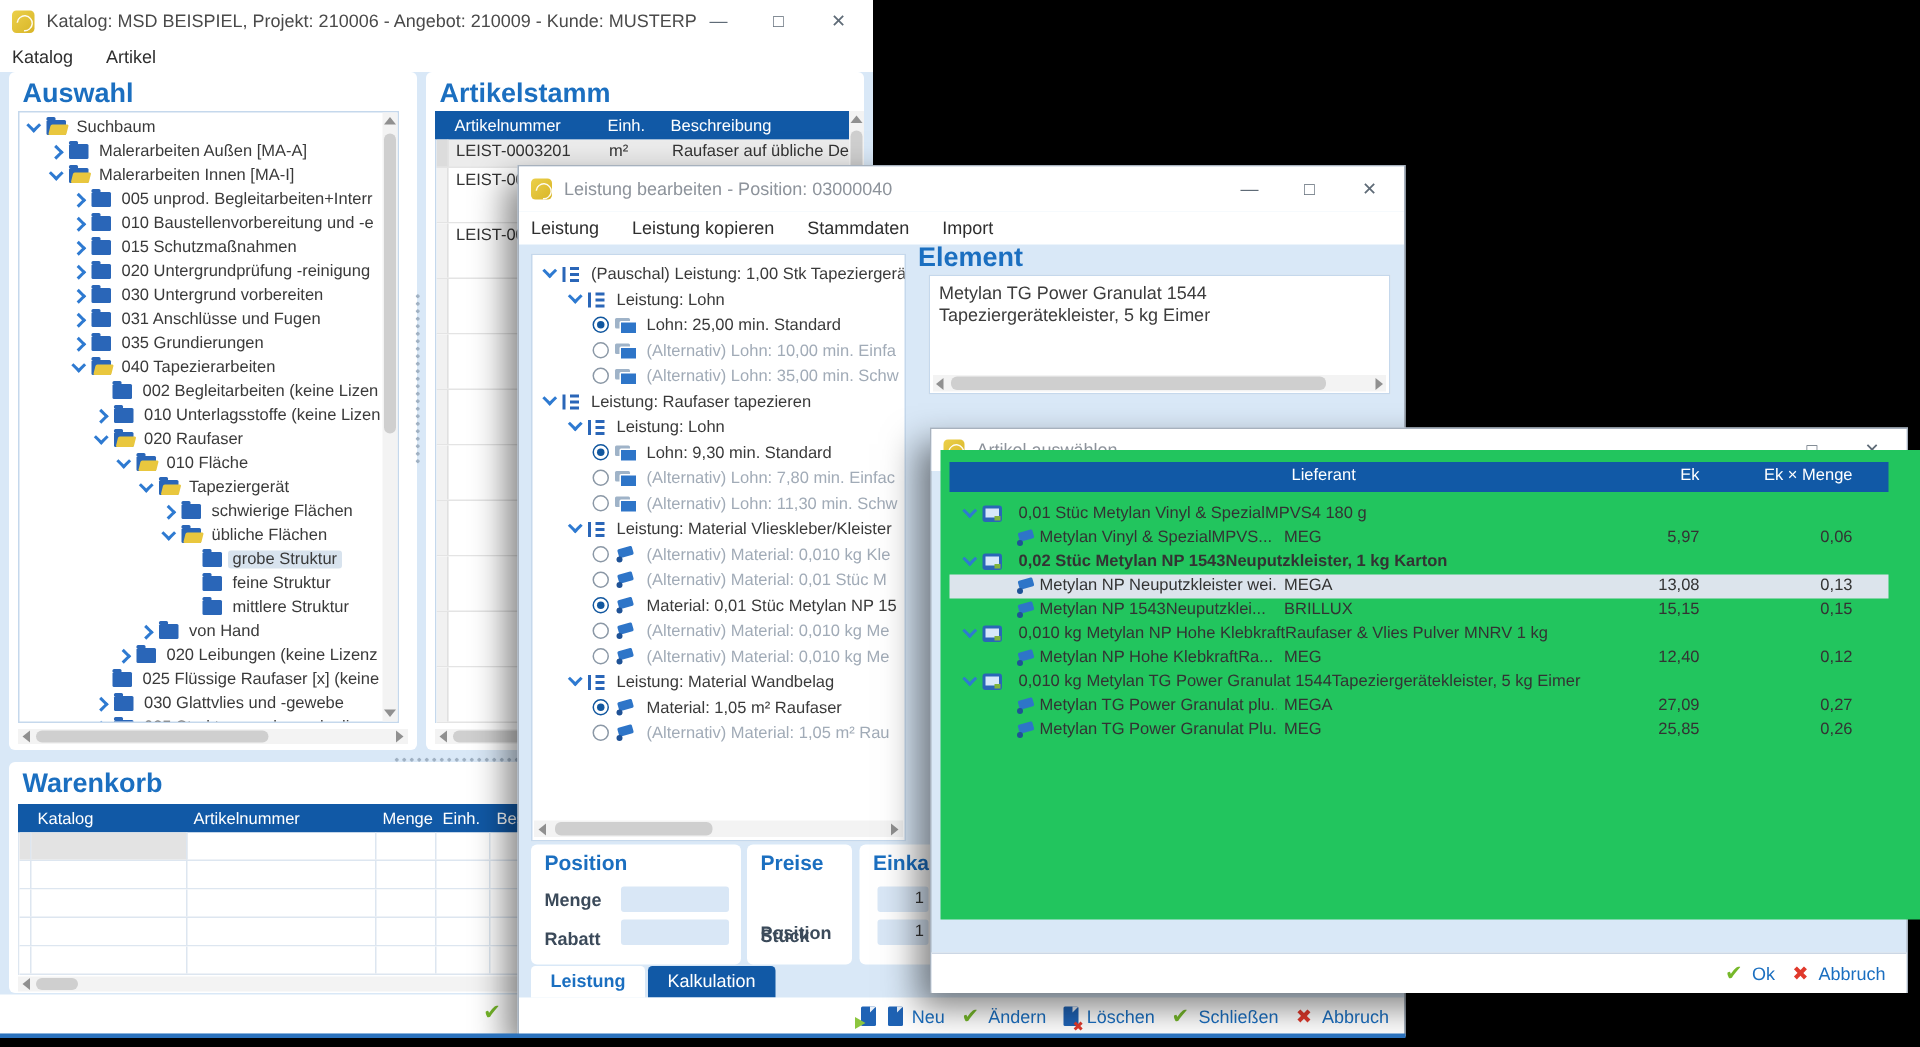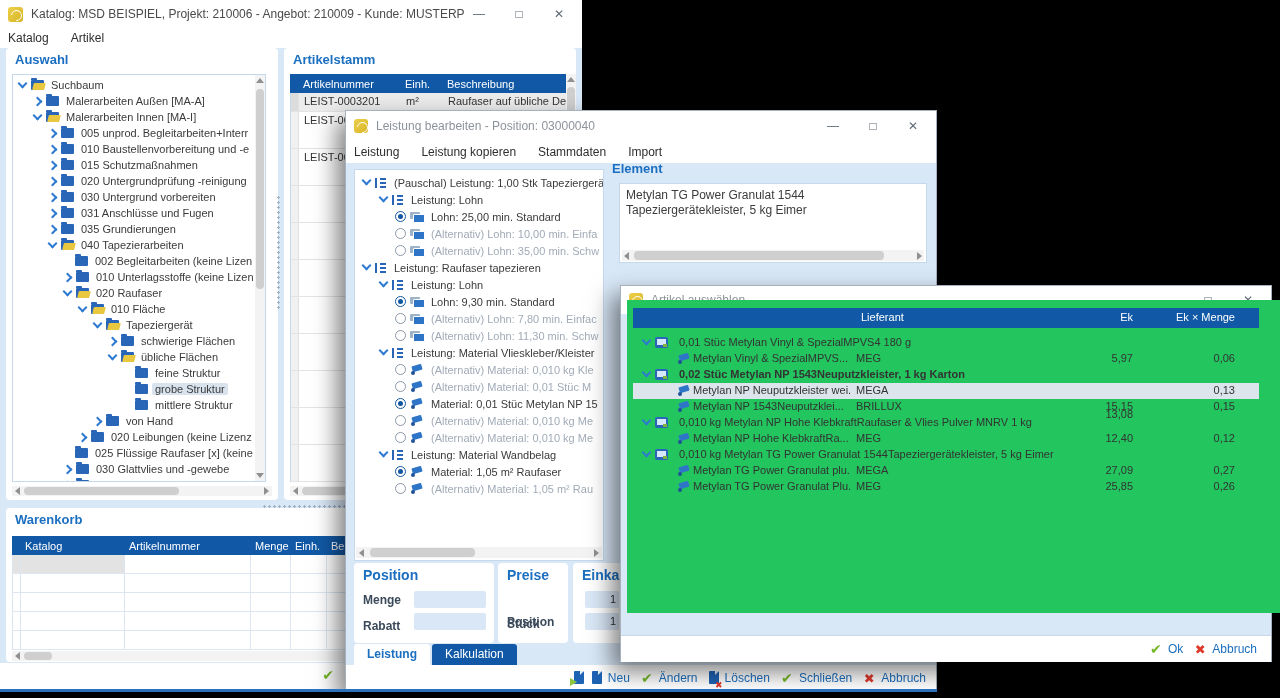--- a/index.html
+++ b/index.html
@@ -13,21 +13,21 @@
     position:relative;flex:none;margin:0 8px 0 8px}
   .logo::before{content:"";position:absolute;left:3px;top:3px;width:9px;height:9px;border:1.5px solid rgba(255,255,255,.92);
     border-radius:50%;border-left-color:transparent;transform:rotate(-40deg)}
   .wtitle{font-size:12px;color:#4a4a4a;white-space:nowrap;overflow:hidden}
   .wtitle.gray{color:#8d939b}
   .controls{margin-left:auto;display:flex;gap:10px;padding-right:8px}
   .wbtn{width:30px;text-align:center;color:#5f6b77;font-size:12px;line-height:18px;cursor:default}
   .menubar{position:absolute;background:#fff;display:flex;align-items:center;gap:22px;padding-left:8px}
   .mitem{font-size:12px;color:#2e2e2e}
   .panel{position:absolute;background:#fff;border-radius:4px}
-  .ptitle{font-size:13px;font-weight:bold;color:#1b6fc0;padding:4px 0 0 9px;display:block}
+  .ptitle{font-size:18px;font-weight:bold;color:#1b6fc0;padding:4px 0 0 9px;display:block}
   .box{position:absolute;background:#fff;border:1px solid #c5d8ec;overflow:hidden}
   
   .trow{display:flex;align-items:center;height:16px;white-space:nowrap;font-size:11px;color:#3a3a3a;overflow:hidden}
   .trow.h17{height:17px}
   .trow .lbl{padding:0 3px;border-radius:2px;overflow:hidden}
   .trow .lbl.sel{background:#d8e3ee}
   .trow.gray{color:#a1abb7}
   .ic{display:inline-block;position:relative;flex:none}
   .spc{width:12px;height:10px}
   .chev{width:12px;height:11px;margin-right:1px}
@@ -213,26 +213,26 @@
           <span class="lbl">schwierige Flächen</span>
         </div>
         <div class="trow" style="padding-left: 94px;">
           <span class="ic chev down"></span>
           <span class="ic fold-open"></span>
           <span class="lbl">übliche Flächen</span>
         </div>
         <div class="trow" style="padding-left: 109px;">
           <span class="ic spc"></span>
           <span class="ic fold-closed"></span>
-          <span class="lbl">feine Struktur</span>
+          <span class="lbl sel">grobe Struktur</span>
         </div>
         <div class="trow" style="padding-left: 109px;">
           <span class="ic spc"></span>
           <span class="ic fold-closed"></span>
-          <span class="lbl sel">grobe Struktur</span>
+          <span class="lbl">feine Struktur</span>
         </div>
         <div class="trow" style="padding-left: 109px;">
           <span class="ic spc"></span>
           <span class="ic fold-closed"></span>
           <span class="lbl">mittlere Struktur</span>
         </div>
         <div class="trow" style="padding-left: 79px;">
           <span class="ic chev"></span>
           <span class="ic fold-closed"></span>
           <span class="lbl">von Hand</span>
@@ -623,21 +623,21 @@
           <span class="ic chev down" style="left: 8px;"></span>
           <span class="ic ic-monitor" style="left: 22px;">
             <i></i>
           </span>
           <span class="txt bold" style="left: 46px; width: 560px;">0,02 Stüc Metylan NP 1543Neuputzkleister, 1 kg Karton</span>
         </div>
         <div class="arow rowsel">
           <span class="ic ic-material" style="left: 44px;"></span>
           <span class="txt" style="left: 60px; width: 158px;">Metylan NP Neuputzkleister wei...</span>
           <span class="txt" style="left: 223px; width: 120px;">MEGA</span>
-          <span class="txt num" style="left: 410px; width: 90px; margin-top: 24px;">13,08</span>
+          <span class="txt num" style="left: 410px; width: 90px;">13,08</span>
           <span class="txt num" style="left: 500px; width: 102px;">0,13</span>
         </div>
         <div class="arow">
           <span class="ic ic-material" style="left: 44px;"></span>
           <span class="txt" style="left: 60px; width: 158px;">Metylan NP 1543Neuputzklei...</span>
           <span class="txt" style="left: 223px; width: 120px;">BRILLUX</span>
           <span class="txt num" style="left: 410px; width: 90px;">15,15</span>
           <span class="txt num" style="left: 500px; width: 102px;">0,15</span>
         </div>
         <div class="arow">

